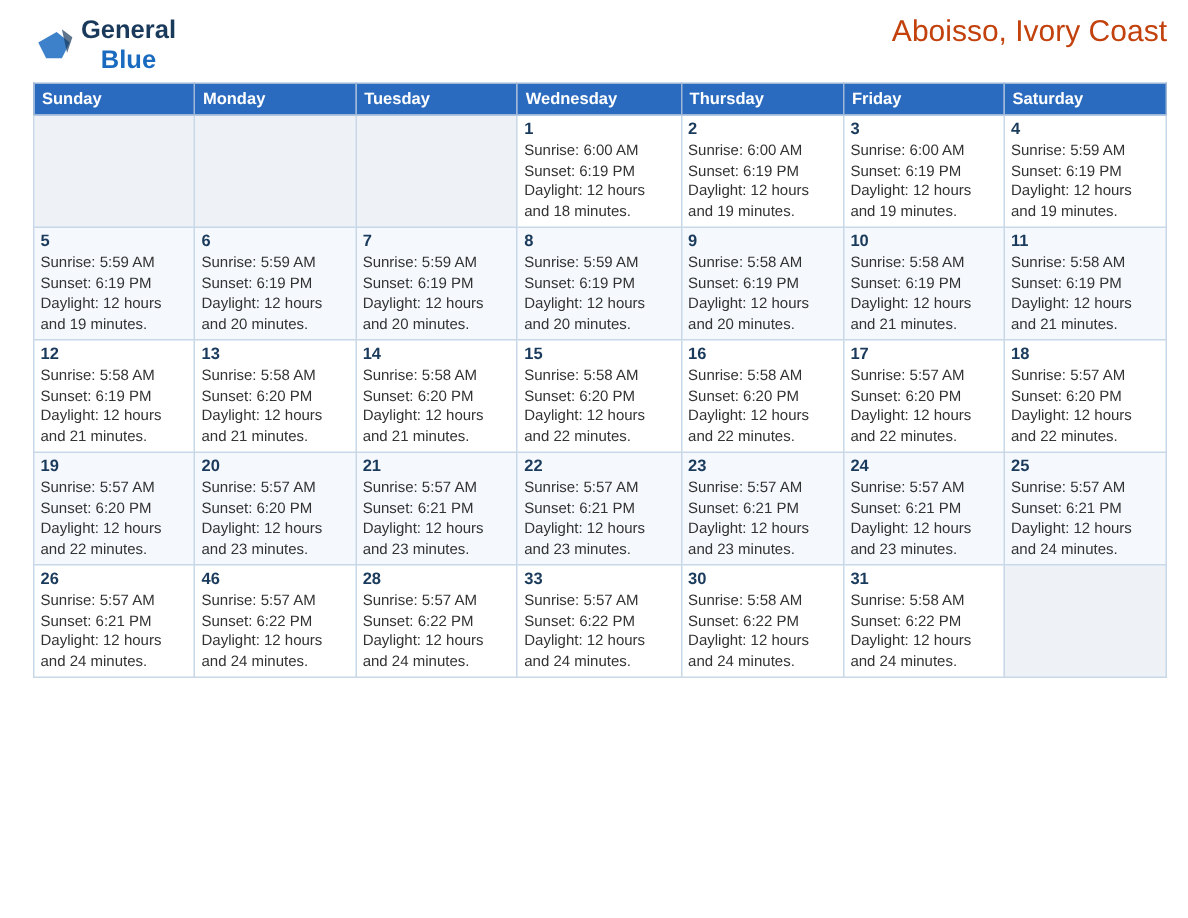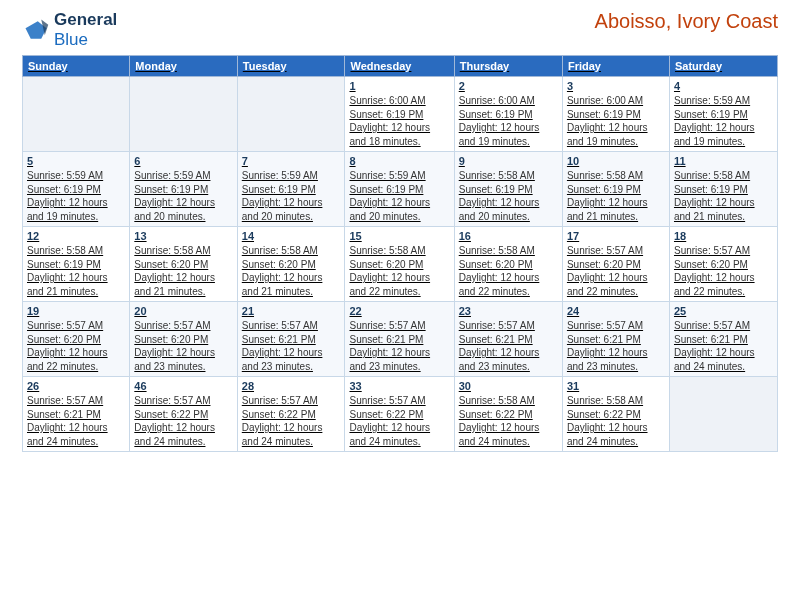--- a/index.html
+++ b/index.html
@@ -40,21 +40,20 @@
       line-height: 1.1;
     }
     .subtitle {
       font-size: 20px;
       color: #c2410c;
     }
     .calendar {
       width: 100%;
       border-collapse: collapse;
       font-size: 10px;
-      text-decoration: underline;
     }
     .calendar thead tr th {
       background: #2a6bbf;
       color: #fff;
       font-size: 11px;
       font-weight: bold;
       padding: 4px 5px;
       text-align: left;
       border: 1px solid #a0b8d8;
     }
@@ -89,21 +88,21 @@
 
 <div class="page">
   <div class="header">
     <div class="logo">
       <svg class="logo-icon" viewBox="0 0 32 32">
         <polygon points="18,6 28,14 22,26 10,26 4,14" fill="#1a6bbf" opacity="0.85"></polygon>
         <polygon points="22,4 30,10 26,22" fill="#1a3a5c" opacity="0.7"></polygon>
       </svg>
       <div>
         <div style="font-size:17px;font-weight:bold;color:#1a3a5c;line-height:1.15;">General</div>
-        <div style="font-size:17px;font-weight:normal;color:#1a6bbf;line-height:1.15;">Blue</div>
+        <div style="font-size:17px;font-weight:bold;color:#1a6bbf;line-height:1.15;text-align:center;">Blue</div>
       </div>
     </div>
     <div class="title-block">
       <div class="subtitle">Aboisso, Ivory Coast</div>
     </div>
   </div>
 
   <table class="calendar">
     <thead>
       <tr id="weekday-header">

